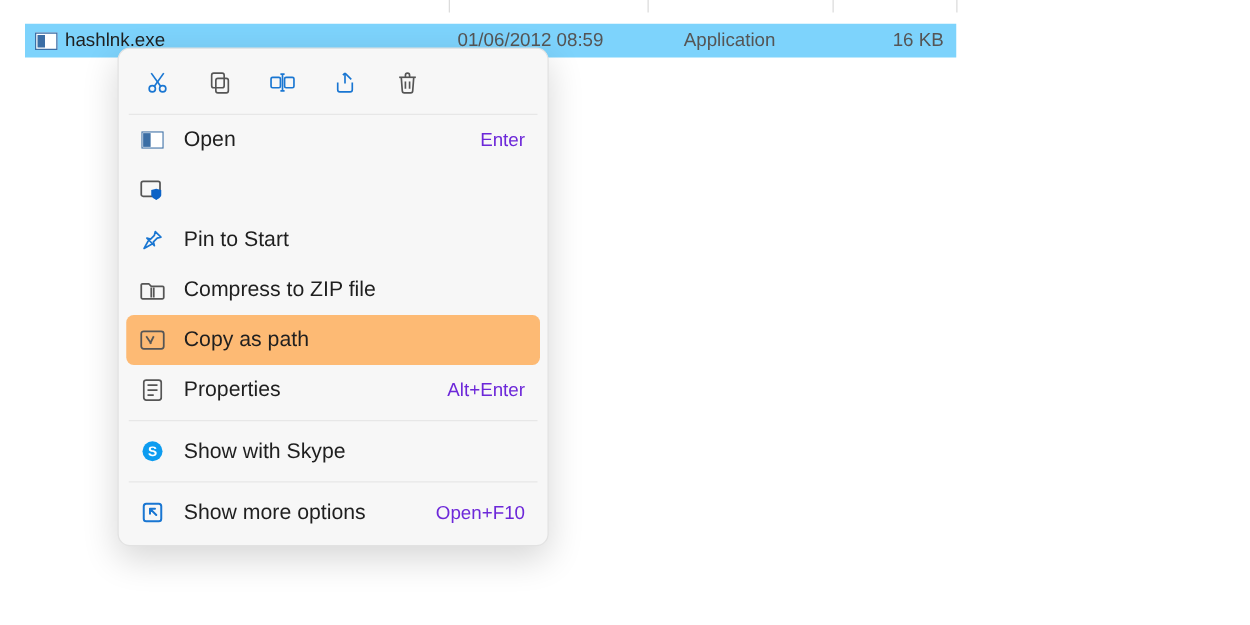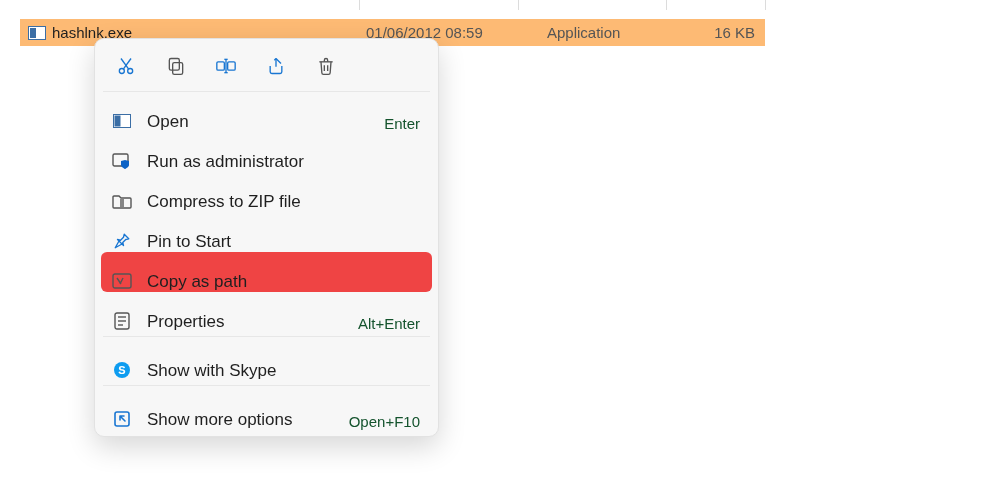--- a/index.html
+++ b/index.html
@@ -1,21 +1,21 @@
 <!DOCTYPE html>
 <html><head>
 <meta charset="utf-8">
 <style>
   * { margin:0; padding:0; box-sizing:border-box; font-family:"Segoe UI",Arial,sans-serif; }
   body { background:#fff; width:1000px; height:500px; overflow:hidden; position:relative; color:#1f1f1f; }
 
   
   .file-row {
     position:absolute; left:20px; top:19px; width:745px; height:27px;
-    background:#fdba74; display:flex; align-items:center; font-size:15px;
+    background:#7dd3fc; display:flex; align-items:center; font-size:15px;
   }
   .file-icon { width:18px; height:14px; border:1px solid #3b6ea5; margin-left:8px; position:relative; background:#fff; }
   .file-icon::before { content:""; position:absolute; left:1px; top:1px; width:6px; height:10px; background:#3b6ea5; }
   .file-name { margin-left:6px; }
   .col { position:absolute; color:#555; font-size:15px; }
   .col-date    { left:346px;text-align:center; }
   .col-type    { left:527px; }
   .col-size    { right:10px;margin-left:18px; }
 
   
@@ -28,27 +28,27 @@
     box-shadow:0 10px 28px rgba(0,0,0,0.16);
     padding:6px 6px 6px 6px;
   }
   .toolbar {
     display:flex; gap:28px; padding:10px 12px 14px 14px;
   }
   .tool { width:22px; height:22px; display:flex; align-items:center; justify-content:center; cursor:pointer; }
   .sep-line { height:1px; background:#e7e7e7; margin:0 2px; }
 
   .item {
-    display:flex; align-items:flex-end; height:40px; padding:0 12px 0 10px;
+    display:flex; align-items:center; height:40px; padding:0 12px 0 10px;
     border-radius:6px; cursor:pointer; font-size:17px;
   }
-  .item.hover { background:#ef4444; }
+  .item.hover { background:#fdba74; }
   .item .ic { width:22px; height:22px; display:flex; align-items:center; justify-content:center; margin-right:14px; flex-shrink:0; }
   .item .label { flex:1; color:#1f1f1f; }
-  .item .shortcut { color:#14532d; font-size:15px; }
+  .item .shortcut { color:#6d28d9; font-size:15px; }
 
   svg { display:block; }
 </style>
 </head>
 <body>
 
 <div class="sep" style="left:359px"></div>
 <div class="sep" style="left:518px"></div>
 <div class="sep" style="left:666px"></div>
 <div class="sep" style="left:765px"></div>
@@ -119,43 +119,42 @@
     <span class="shortcut">Enter</span>
   </div>
 
   <div class="item">
     <span class="ic">
       <svg width="20" height="18" viewBox="0 0 20 18">
           <rect x="1" y="2" width="15" height="12" rx="1.5" fill="none" stroke="#555" stroke-width="1.4"></rect>
           <path d="M13 8l4 1v4c0 2-4 4-4 4s-4-2-4-4v-4z" fill="#0d63c6"></path>
         </svg>
     </span>
-    <span class="label">Run as administrator</span>
+    <span class="shortcut"></span>
+  </div>
+
+  <div class="item">
+    <span class="ic">
+      <svg width="18" height="18" viewBox="0 0 24 24" fill="none" stroke="#1976d2" stroke-width="1.8">
+          <path d="M15 3l6 6-4 1-4 4 1 4-6-6-5 9 9-5-6-6 4 1 4-4z" stroke-linejoin="round"></path>
+        </svg>
+    </span>
+    <span class="label">Pin to Start</span>
     <span class="shortcut"></span>
   </div>
 
   <div class="item">
     <span class="ic">
       <svg width="20" height="16" viewBox="0 0 20 16" fill="none" stroke="#555" stroke-width="1.4">
           <path d="M2 3h5l2 2h9a1 1 0 0 1 1 1v8a1 1 0 0 1-1 1H2a1 1 0 0 1-1-1V4a1 1 0 0 1 1-1z"></path>
           <line x1="9" y1="6" x2="9" y2="14"></line>
           <line x1="11" y1="6" x2="11" y2="14"></line>
         </svg>
     </span>
     <span class="label">Compress to ZIP file</span>
-    <span class="shortcut"></span>
-  </div>
-
-  <div class="item">
-    <span class="ic">
-      <svg width="18" height="18" viewBox="0 0 24 24" fill="none" stroke="#1976d2" stroke-width="1.8">
-          <path d="M15 3l6 6-4 1-4 4 1 4-6-6-5 9 9-5-6-6 4 1 4-4z" stroke-linejoin="round"></path>
-        </svg>
-    </span>
-    <span class="label">Pin to Start</span>
     <span class="shortcut"></span>
   </div>
 
   <div class="item hover">
     <span class="ic">
       <svg width="20" height="16" viewBox="0 0 20 16" fill="none" stroke="#555" stroke-width="1.4">
           <rect x="1" y="1" width="18" height="14" rx="2"></rect>
           <path d="M5 5l4 6M11 5l-3 6"></path>
         </svg>
     </span>

